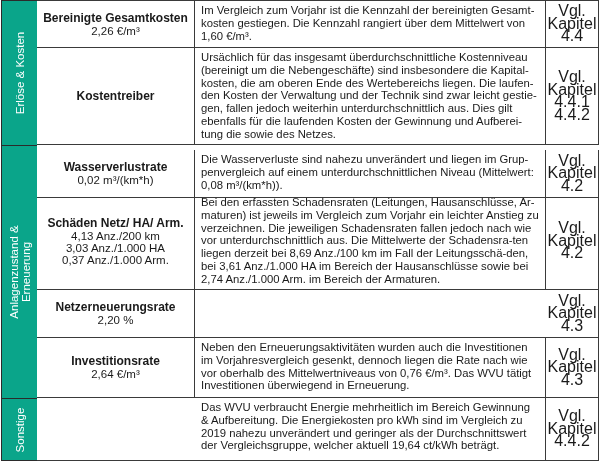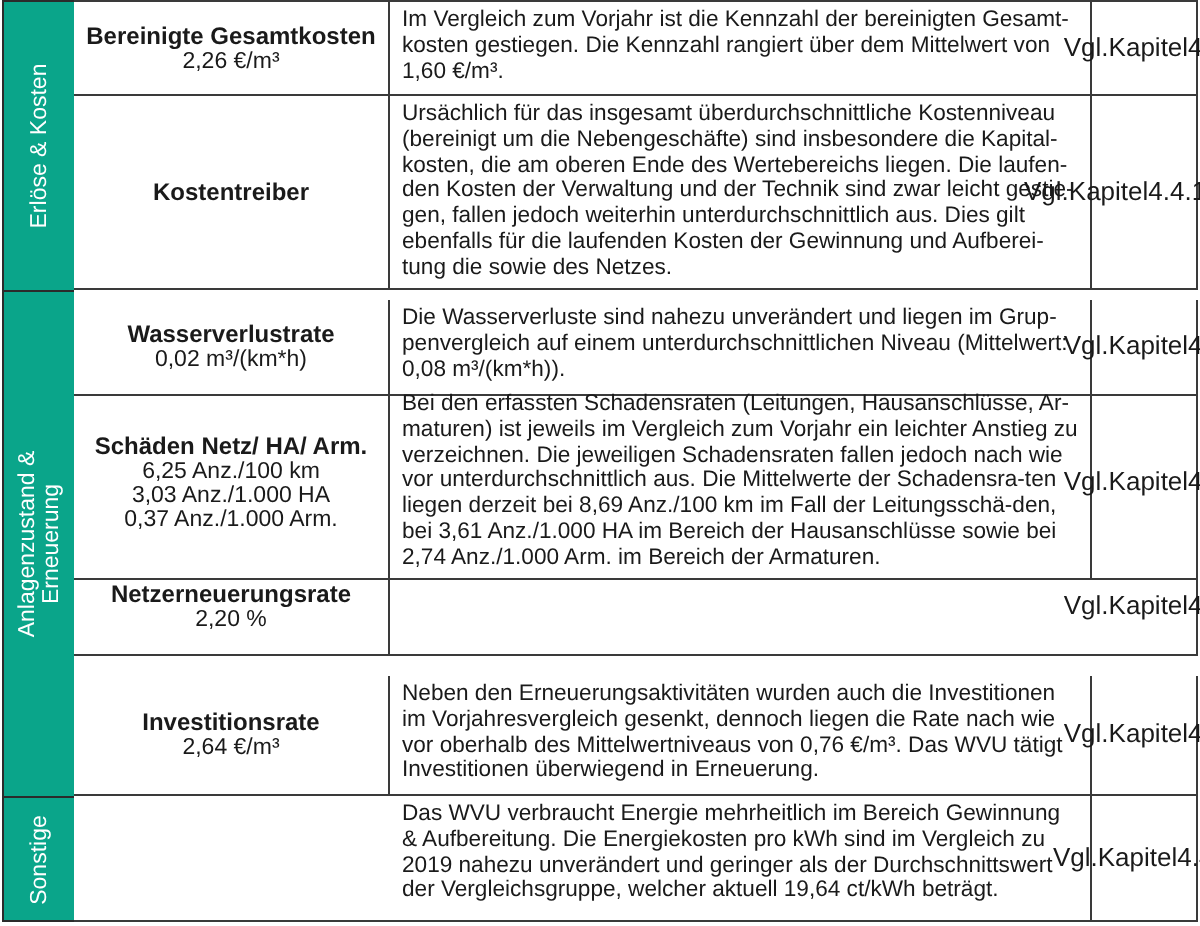--- a/index.html
+++ b/index.html
@@ -14,22 +14,22 @@
   .row { position:absolute; left:36px; width:562px; box-sizing:border-box;
          border-bottom:1px solid #3a3a3a; }
   .row.first { border-top:1px solid #3a3a3a; }
   .c1 { position:absolute; left:0; top:0; bottom:0; width:158px; box-sizing:border-box;
         border-right:1.5px solid #3a3a3a; display:flex; flex-direction:column;
         justify-content:center; align-items:center; text-align:right; font-size:11.5px; line-height:12px; }
   .c1 .t { font-weight:bold; font-size:12px; margin-bottom:1px; }
   .c2 { position:absolute; left:158px; top:0; bottom:0; width:351px; box-sizing:border-box;
         border-right:1.5px solid #3a3a3a; padding:3px 5px 2px 6px; font-size:11.3px; line-height:12.8px; }
   .c3 { position:absolute; left:509px; top:0; bottom:0; width:53px; box-sizing:border-box;
-        display:flex; flex-direction:row; justify-content:center; align-items:center; text-align:center;
-        font-size:13px; line-height:12.5px; border-right:1.5px solid #3a3a3a; }
+        display:flex; flex-direction:column; justify-content:center; align-items:center; text-align:center;
+        font-size:16px; line-height:12.5px; border-right:1.5px solid #3a3a3a; }
 </style>
 </head>
 <body>
 
 <div class="wrap">
 
   <div class="sec" style="top:0;height:146px;">
     <div class="sec-label">Erlöse &amp; Kosten</div>
   </div>
   <div class="sec" style="top:145px;height:254px;">
@@ -77,33 +77,33 @@
     <div class="c3">
       <div>Vgl.</div>
       <div>Kapitel</div>
       <div>4.2</div>
     </div>
   </div>
 
   <div class="row" style="top:193px;height:97px;">
     <div class="c1">
       <div class="t">Schäden Netz/ HA/ Arm.</div>
-      <div>6,25 Anz./100 km</div>
+      <div>4,13 Anz./200 km</div>
       <div>3,03 Anz./1.000 HA</div>
       <div>0,37 Anz./1.000 Arm.</div>
     </div>
     <div class="c2">Bei den erfassten Schadensraten (Leitungen, Hausanschlüsse, Ar-maturen) ist jeweils im Vergleich zum Vorjahr ein leichter Anstieg zu verzeichnen. Die jeweiligen Schadensraten fallen jedoch nach wie vor unterdurchschnittlich aus. Die Mittelwerte der Schadensra-ten liegen derzeit bei 8,69 Anz./100 km im Fall der Leitungsschä-den, bei 3,61 Anz./1.000 HA im Bereich der Hausanschlüsse sowie bei 2,74 Anz./1.000 Arm. im Bereich der Armaturen.</div>
     <div class="c3">
       <div>Vgl.</div>
       <div>Kapitel</div>
       <div>4.2</div>
     </div>
   </div>
 
-  <div class="row" style="top:280px;height:48px;">
+  <div class="row" style="top:290px;height:48px;">
     <div class="c1">
       <div class="t">Netzerneuerungsrate</div>
       <div>2,20 %</div>
     </div>
     <div class="c3">
       <div>Vgl.</div>
       <div>Kapitel</div>
       <div>4.3</div>
     </div>
   </div>

